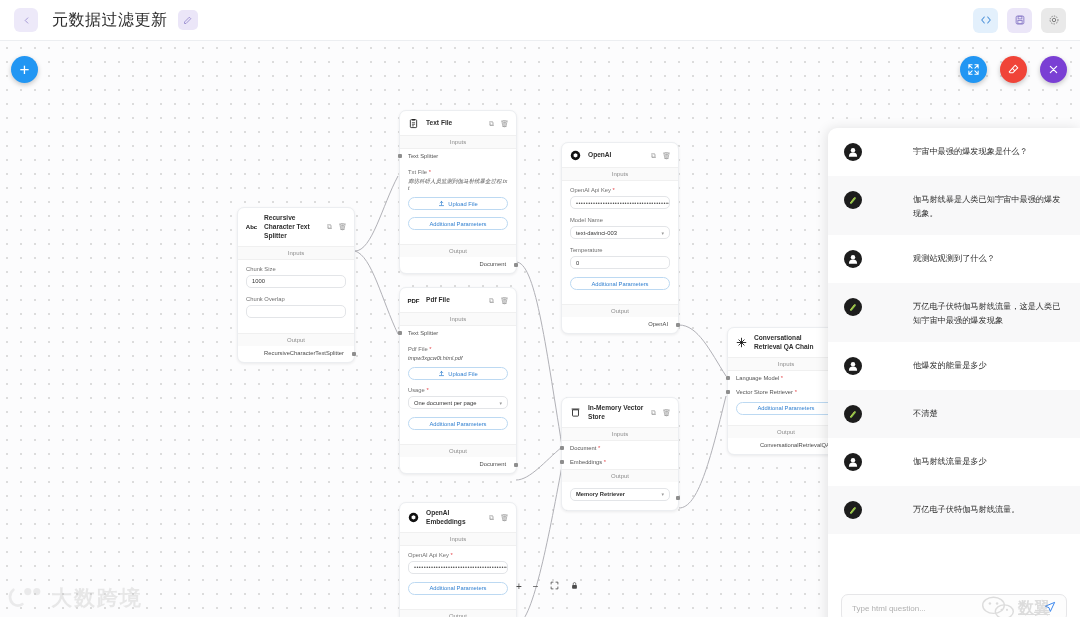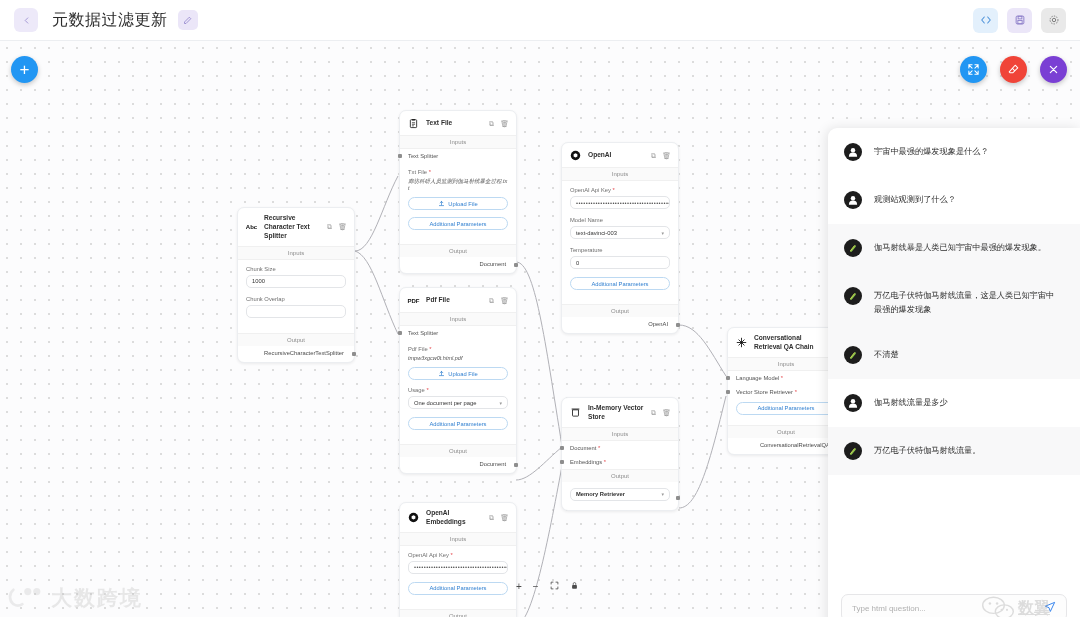--- a/index.html
+++ b/index.html
@@ -137,21 +137,21 @@
   }
   .msgs { flex: 1; overflow: hidden; }
   .msg { display: flex; gap: 12px; padding: 15px 18px 15px 16px; align-items: flex-start; }
   .msg.bot { background: #f8f8f9; }
   .avatar {
     width: 18px; height: 18px; border-radius: 50%; flex: 0 0 18px;
     display: flex; align-items: center; justify-content: center; overflow: hidden;
   }
   .avatar.user { background: #1d1d1d; }
   .avatar.bot  { background: #1d1d1d; }
-  .msg-text { font-size: 8.2px; color: #2d2d2d; line-height: 1.65; padding-top: 2px; }
+  .msg-text { font-size: 8.2px; color: #2d2d2d; line-height: 1.65; padding-top: 2px; margin-left: 39px; }
   .chat-input-wrap { padding: 10px 13px 14px 13px; position: relative; }
   .chat-input {
     border: 1px solid #e6e6e8; border-radius: 7px; height: 28px;
     display: flex; align-items: center; padding: 0 10px;
     background: #fdfdfd;
   }
   .chat-ph { font-size: 8px; color: #b0b0b0; flex: 1; }
   .send-ico { color: #2f80ed; font-size: 11px; cursor: pointer; }
   .chat-wm {
     position: absolute; right: 30px; top: 12px; display: flex; align-items: center;
@@ -483,48 +483,57 @@
       <div class="msgs" id="msg-list">
           <div class="msg user">
             <div class="avatar user">
               <svg width="12" height="12" viewBox="0 0 14 14">
                 <circle cx="7" cy="5" r="2.6" fill="#fff"></circle>
                 <path d="M2.2 12.4a4.8 4.8 0 0 1 9.6 0z" fill="#fff"></path>
               </svg>
             </div>
             <div class="msg-text">宇宙中最强的爆发现象是什么？</div>
           </div>
-          <div class="msg user">
-            <div class="avatar user">
-              <svg width="12" height="12" viewBox="0 0 14 14">
-                <circle cx="7" cy="5" r="2.6" fill="#fff"></circle>
-                <path d="M2.2 12.4a4.8 4.8 0 0 1 9.6 0z" fill="#fff"></path>
-              </svg>
-            </div>
-            <div class="msg-text">观测站观测到了什么？</div>
-          </div>
           <div class="msg bot">
             <div class="avatar bot">
               <svg width="14" height="14" viewBox="0 0 16 16">
                 <circle cx="8" cy="8" r="8" fill="#1d1d1d"></circle>
                 <path d="M4.5 11.5 10.5 4.5c.7.5 1 1.4.6 2.2L6.6 12c-.5.7-1.5.8-2.1-.5z" fill="#8bc34a"></path>
                 <path d="M5 11.2 9.8 5" stroke="#d4e157" stroke-width="1"></path>
               </svg>
             </div>
             <div class="msg-text">伽马射线暴是人类已知宇宙中最强的爆发现象。</div>
           </div>
+          <div class="msg user">
+            <div class="avatar user">
+              <svg width="12" height="12" viewBox="0 0 14 14">
+                <circle cx="7" cy="5" r="2.6" fill="#fff"></circle>
+                <path d="M2.2 12.4a4.8 4.8 0 0 1 9.6 0z" fill="#fff"></path>
+              </svg>
+            </div>
+            <div class="msg-text">观测站观测到了什么？</div>
+          </div>
           <div class="msg bot">
             <div class="avatar bot">
               <svg width="14" height="14" viewBox="0 0 16 16">
                 <circle cx="8" cy="8" r="8" fill="#1d1d1d"></circle>
                 <path d="M4.5 11.5 10.5 4.5c.7.5 1 1.4.6 2.2L6.6 12c-.5.7-1.5.8-2.1-.5z" fill="#8bc34a"></path>
                 <path d="M5 11.2 9.8 5" stroke="#d4e157" stroke-width="1"></path>
               </svg>
             </div>
             <div class="msg-text">万亿电子伏特伽马射线流量，这是人类已知宇宙中最强的爆发现象</div>
+          </div>
+          <div class="msg user">
+            <div class="avatar user">
+              <svg width="12" height="12" viewBox="0 0 14 14">
+                <circle cx="7" cy="5" r="2.6" fill="#fff"></circle>
+                <path d="M2.2 12.4a4.8 4.8 0 0 1 9.6 0z" fill="#fff"></path>
+              </svg>
+            </div>
+            <div class="msg-text">他爆发的能量是多少</div>
           </div>
           <div class="msg bot">
             <div class="avatar bot">
               <svg width="14" height="14" viewBox="0 0 16 16">
                 <circle cx="8" cy="8" r="8" fill="#1d1d1d"></circle>
                 <path d="M4.5 11.5 10.5 4.5c.7.5 1 1.4.6 2.2L6.6 12c-.5.7-1.5.8-2.1-.5z" fill="#8bc34a"></path>
                 <path d="M5 11.2 9.8 5" stroke="#d4e157" stroke-width="1"></path>
               </svg>
             </div>
             <div class="msg-text">不清楚</div>

